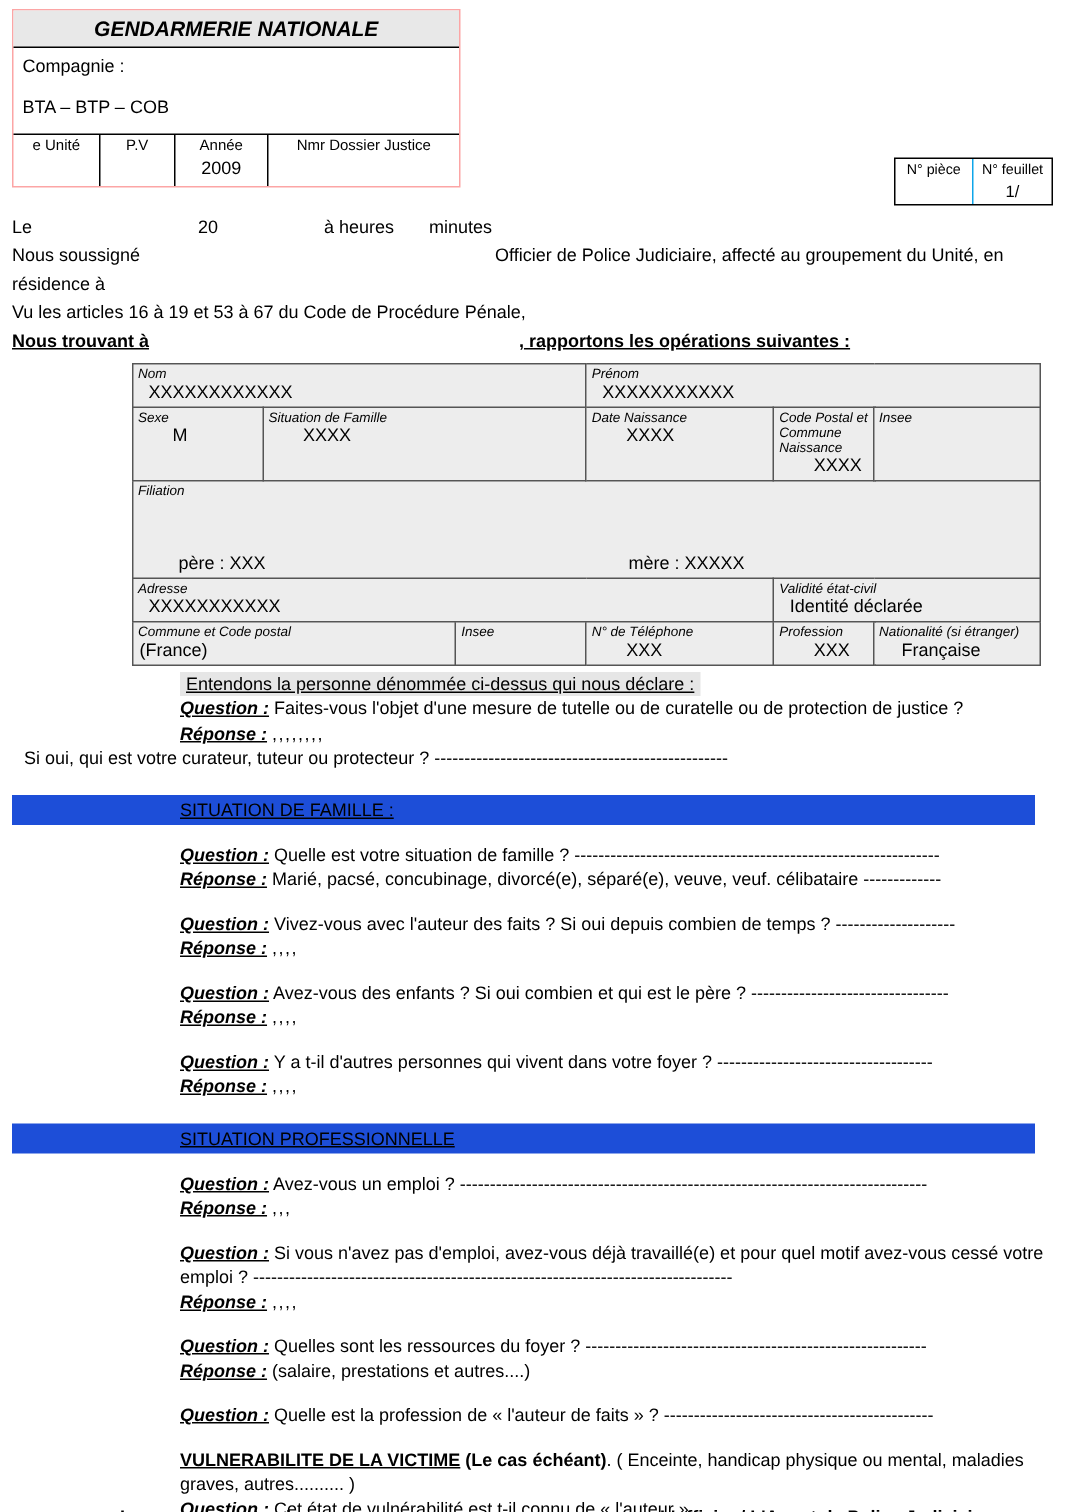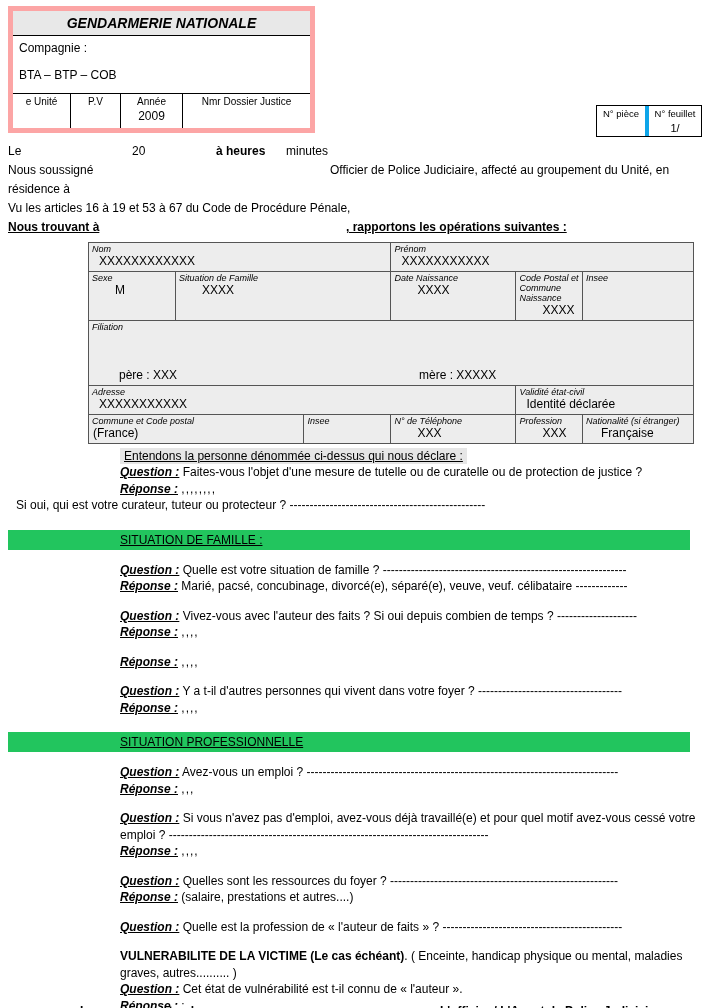--- a/index.html
+++ b/index.html
@@ -26,21 +26,21 @@
   
   .header {
     position: relative;
     height: 142px;
   }
   .hdr-box {
     position: absolute;
     left: 8px;
     top: 6px;
     width: 297px;
-    border: 5px solid #fca5a5;
+    border: 1px solid #fca5a5;
   }
   .hdr-title {
     border-bottom: 1px solid #000;
     text-align: center;
     font-style: italic;
     font-weight: bold;
     font-size: 14px;
     padding: 4px 0 4px 0;
     background: #e8e8e8;
   }
@@ -94,42 +94,42 @@
     position: absolute;
     right: 8px;
     top: 105px;
     display: flex;
     border: 1px solid #000;
   }
   .piece-cell {
     width: 52px;
     font-size: 9.5px;
     text-align: center;
-    border-right: 4px solid #0ea5e9;
+    border-right: 1px solid #0ea5e9;
     padding: 2px 0 0 0;
     height: 30px;
     box-sizing: border-box;
   }
   .piece-cell:last-child { border-right: none; }
   .piece-cell .v { display: block; font-size: 11px; padding-top: 3px; }
 
   
   .intro {
     padding: 0 8px;
     font-size: 12px;
     line-height: 19px;
   }
   .intro .row { position: relative; height: 19px; }
   .u { text-decoration: underline; }
   .bold { font-weight: bold; }
   .dots { letter-spacing: 1px; }
 
   .intro-le { position: absolute; left: 0; }
   .intro-20 { position: absolute; left: 124px; }
-  .intro-ah { position: absolute; left: 208px; font-weight: bold; }
+  .intro-ah { position: absolute; left: 208px; }
   .intro-min { position: absolute; left: 278px; }
   .intro-off { position: absolute; left: 322px; }
   .intro-res { position: absolute; left: 0; }
 
   
   .ident {
     margin: 5px 8px 0 88px;
     width: 606px;
     border-collapse: collapse;
     font-size: 11px;
@@ -175,36 +175,37 @@
     font-weight: bold;
     font-style: italic;
     text-decoration: underline;
   }
   .rlabel {
     font-weight: bold;
     font-style: italic;
     text-decoration: underline;
   }
   .section-head {
-    background: #22c55e;
+    background: #1d4ed8;
     margin: 16px 12px 12px 0;
     padding: 3px 0 3px 112px;
     font-size: 12px;
   }
   .section-head span {
     text-decoration: underline;
     font-weight: normal;
   }
   .qa-block { margin-bottom: 13px; }
 
   .vuln {
     margin: 0 0 0 112px;
     line-height: 16.5px;
   }
   .vuln-title {
+    text-decoration: underline;
   }
   .vuln-bold {
     font-weight: bold;
   }
 
   .footer {
     position: absolute;
     bottom: 4px;
     left: 0;
     width: 710px;
@@ -406,20 +407,24 @@
         <span>Vivez-vous avec l'auteur des faits ? Si oui depuis combien de temps ?  --------------------</span>
       </div>
       <div>
         <span class="rlabel">Réponse :</span>
         <span class="dots">,,,,</span>
       </div>
     </div>
 
     <div class="qa qa-block">
       <div>
+        <span class="qlabel">Question :</span>
+        <span>Avez-vous des enfants ? Si oui combien et qui est le père ? ---------------------------------</span>
+      </div>
+      <div>
         <span class="rlabel">Réponse :</span>
         <span class="dots">,,,,</span>
       </div>
     </div>
 
     <div class="qa qa-block">
       <div>
         <span class="qlabel">Question :</span>
         <span>Y a t-il d'autres personnes qui vivent dans votre foyer ? ------------------------------------</span>
       </div>

